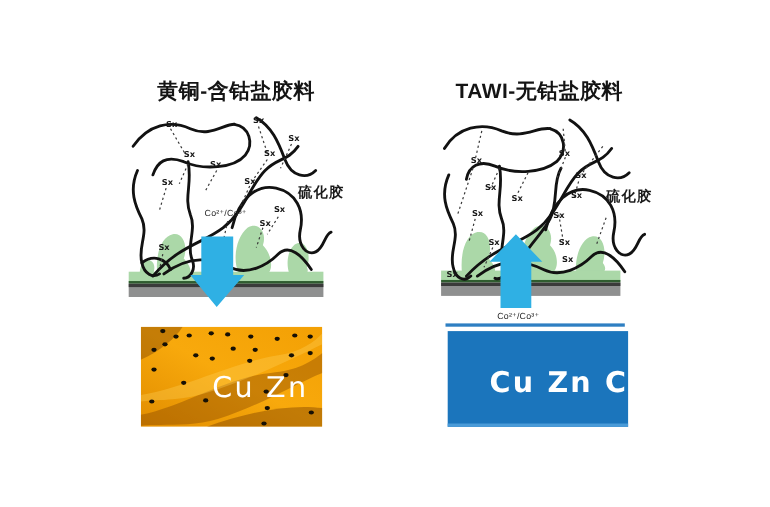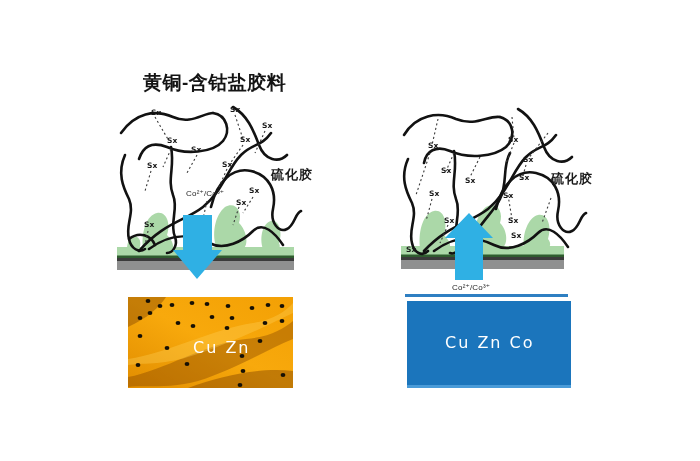--- a/index.html
+++ b/index.html
@@ -11,21 +11,21 @@
   .panel-title{
     font-size:19px;font-weight:700;color:#141414;letter-spacing:0.5px;white-space:nowrap;
   }
   .rubber-label{
     font-size:13px;font-weight:600;color:#1b1b1b;white-space:nowrap;letter-spacing:1px;
   }
   .ion-label{
     font-size:8px;font-weight:400;color:#252525;white-space:nowrap;letter-spacing:0.2px;
   }
   .plate-label{
-    color:#ffffff;font-size:16px;font-weight:400;letter-spacing:2px;white-space:nowrap;
+    color:#ffffff;font-size:26px;font-weight:400;letter-spacing:2px;white-space:nowrap;
     font-family:"DejaVu Sans","Liberation Sans",sans-serif;
   }
   .sx{font:700 7.5px "DejaVu Sans",sans-serif;fill:#181818;}
   .chain{fill:none;stroke:#121212;stroke-width:2.6;stroke-linecap:round;}
   .xlink{fill:none;stroke:#3a3a3a;stroke-width:1.1;stroke-dasharray:2,2.6;}
   .blue-line{background:#2e7fc2;}
 </style>
 </head>
 <body>
 
@@ -136,20 +136,21 @@
         <ellipse cx="114" cy="59" rx="2.4" ry="1.9" fill="#161005"></ellipse>
         <ellipse cx="10" cy="68" rx="2.4" ry="1.9" fill="#161005"></ellipse>
         <ellipse cx="59" cy="67" rx="2.4" ry="1.9" fill="#161005"></ellipse>
         <ellipse cx="115" cy="74" rx="2.4" ry="1.9" fill="#161005"></ellipse>
         <ellipse cx="155" cy="78" rx="2.4" ry="1.9" fill="#161005"></ellipse>
         <ellipse cx="112" cy="88" rx="2.4" ry="1.9" fill="#161005"></ellipse>
       </g>
   </svg>
   <div class="abs plate-label" style="left:193px;top:338px;">Cu Zn</div>
 
+  <div class="abs panel-title" style="left:414px;top:70px;">TAWI-无钴盐胶料</div>
 
   <svg class="abs" style="left:396px;top:103px;" width="195" height="185" viewBox="0 0 195 185">
 
     <g fill="#abd8a8">
       <path d="M24,145 C22,126 28,110 38,108 C48,106 52,120 48,132 C54,138 56,144 52,145 Z"></path>
       <path d="M80,145 C76,130 80,112 90,104 C100,98 108,108 104,120 C112,128 112,142 106,145 Z"></path>
       <path d="M128,145 C126,132 132,114 142,112 C152,110 156,124 152,136 C156,141 154,145 150,145 Z"></path>
     </g>
 
     <g>
@@ -203,15 +204,15 @@
     <polygon points="73,110 97,135 87,135 87,177 59,177 59,135 49,135" fill="#2fb0e4"></polygon>
   </svg>
 
   <div class="abs rubber-label" style="left:551px;top:170px;">硫化胶</div>
 
   <div class="abs ion-label" style="left:452px;top:283px;">Co²⁺/Co³⁺</div>
 
   <div class="abs blue-line" style="left:405px;top:294px;width:163px;height:3px;"></div>
 
   <div class="abs" style="left:407px;top:301px;width:164px;height:87px;background:#1b75bc;border-bottom:3px solid #4a9bd8;box-sizing:border-box;"></div>
-  <div class="abs plate-label" style="left:445px;top:333px;">Cu Zn Co</div>
+  <div class="abs plate-label" style="left:445px;top:333px;font-weight:bold;">Cu Zn Co</div>
 
 </div>
 
 </body></html>

